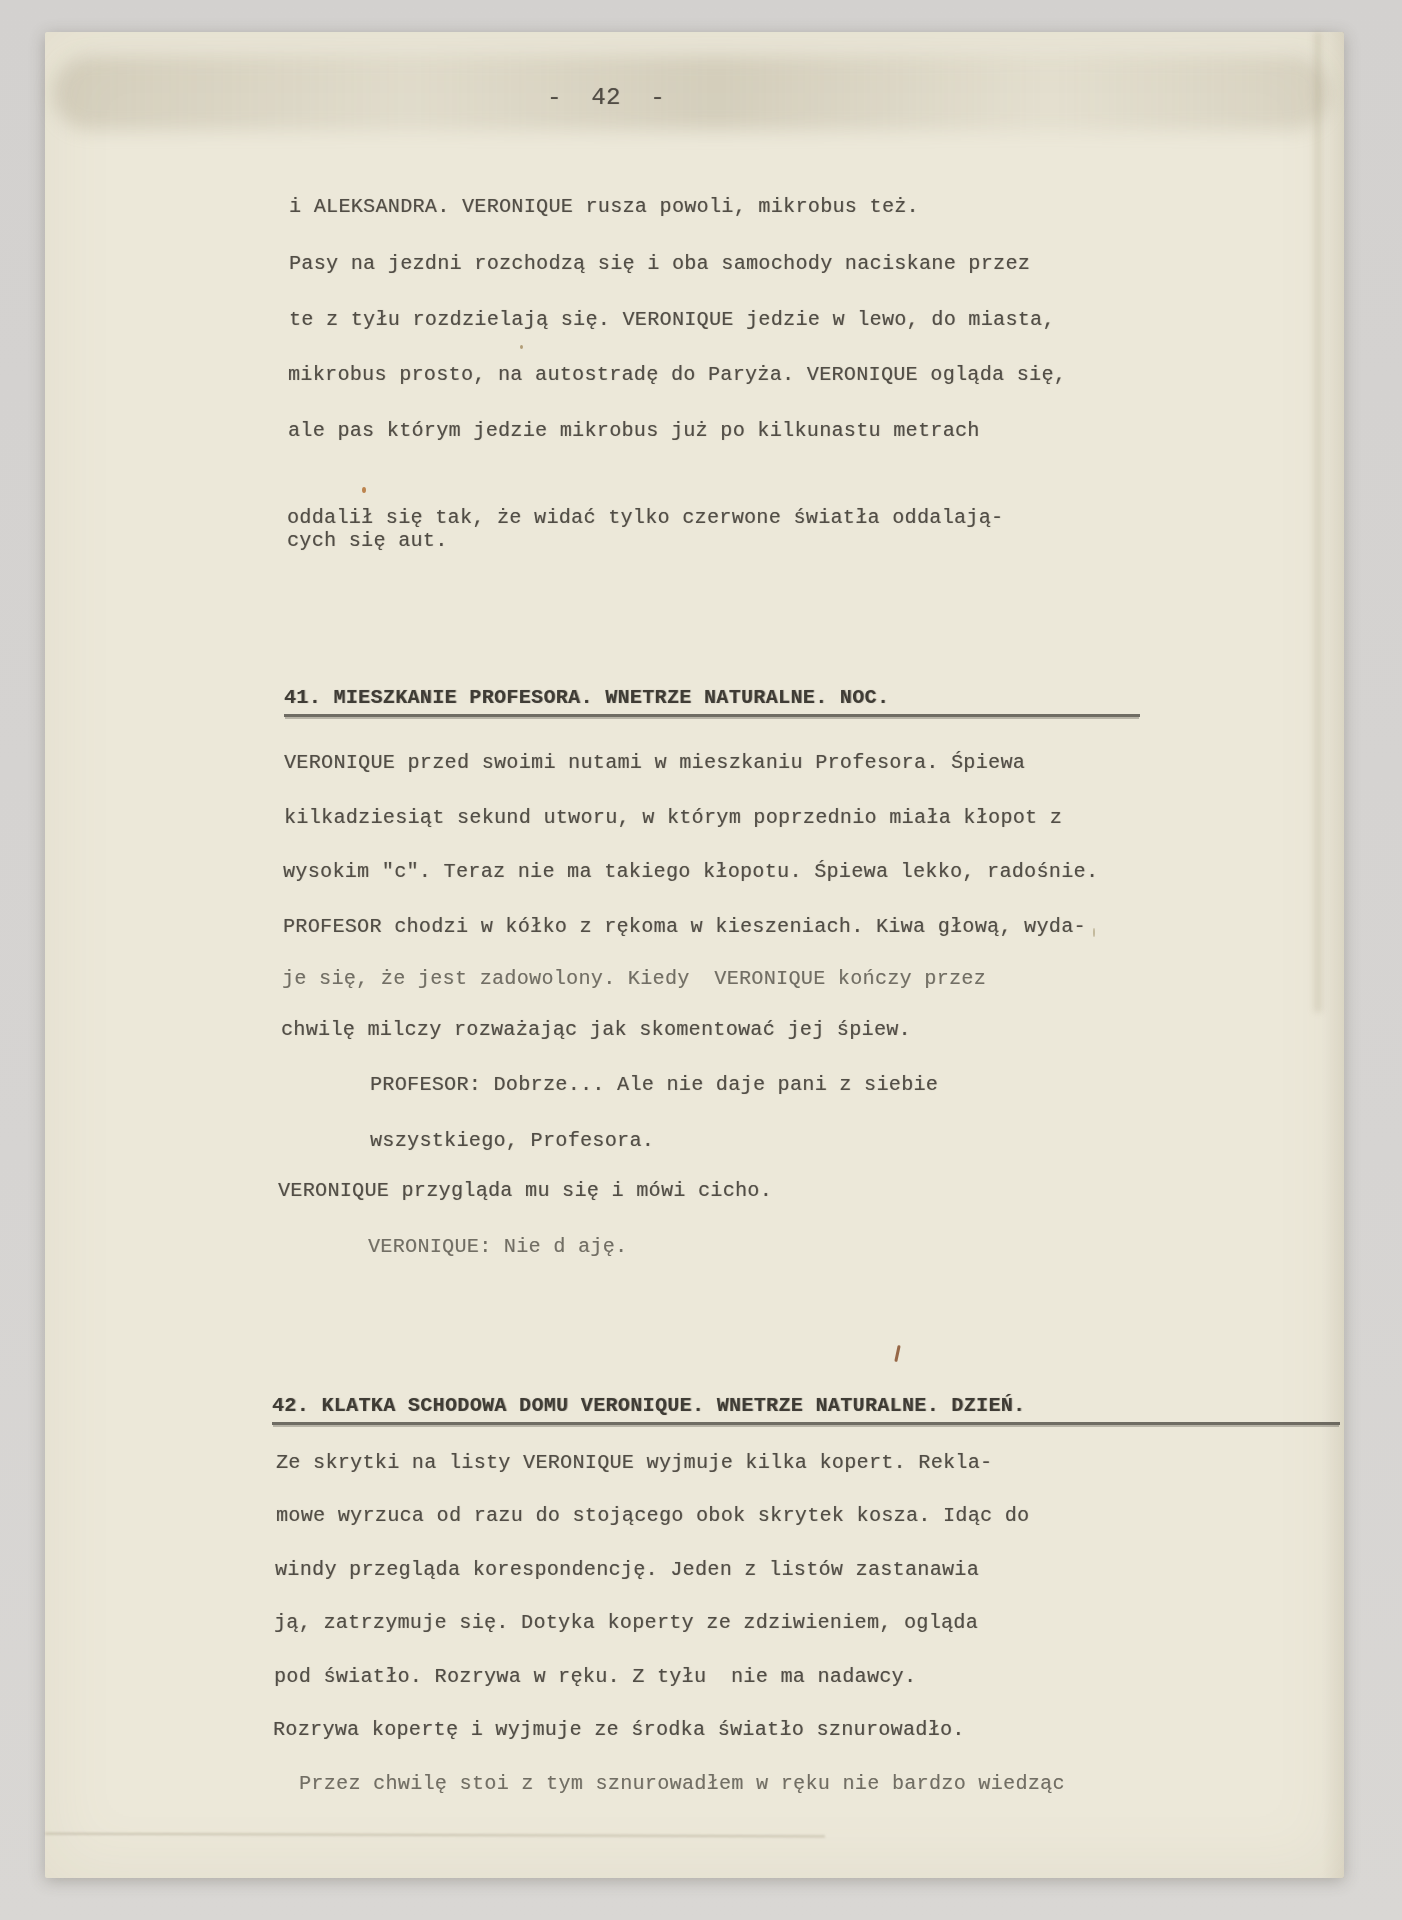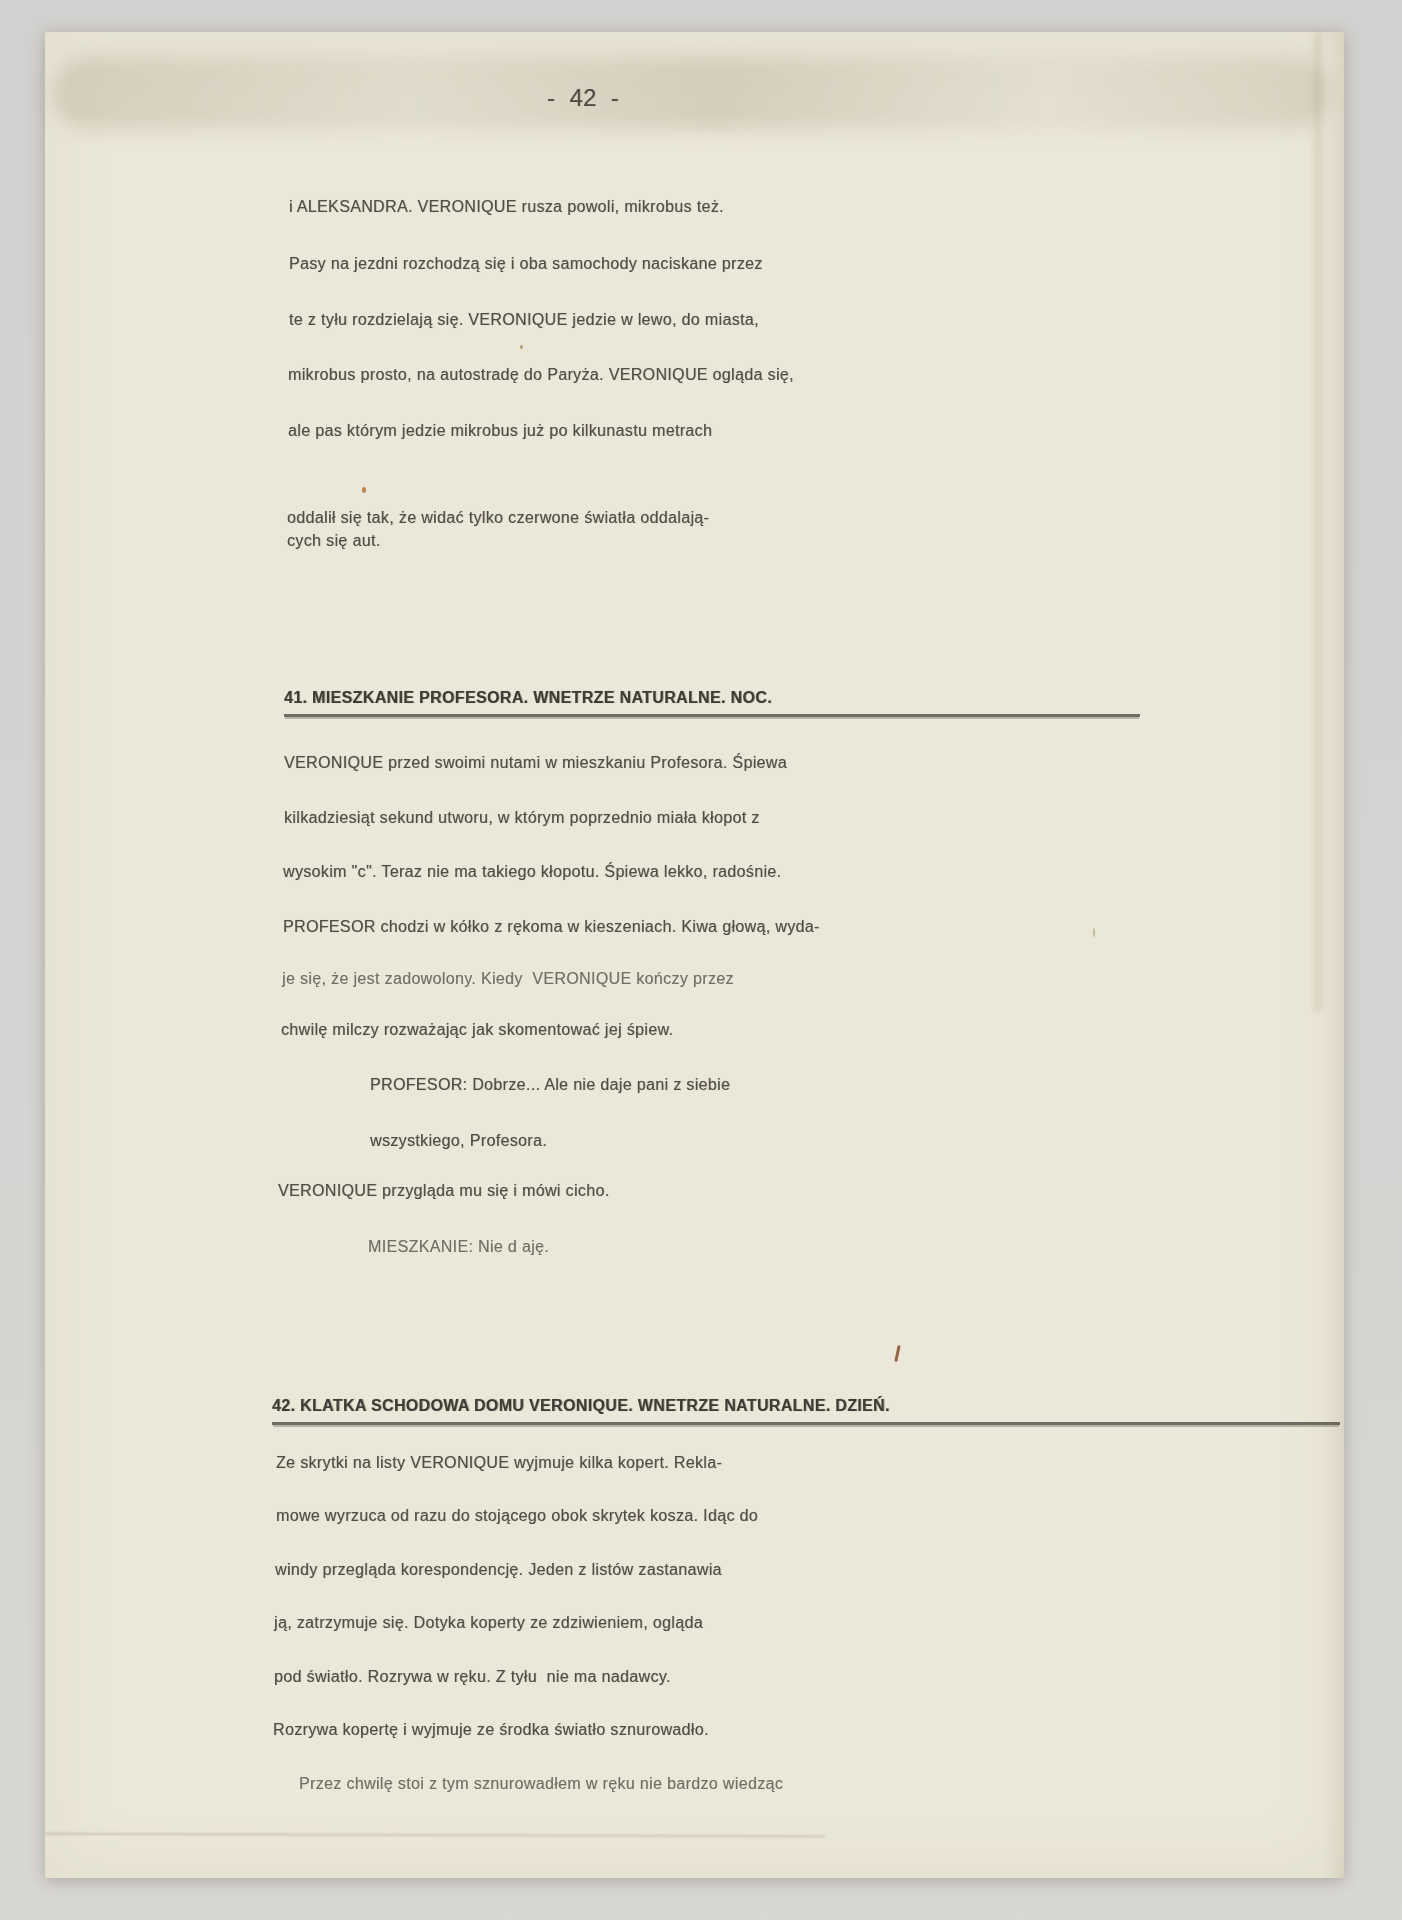--- a/index.html
+++ b/index.html
@@ -2,21 +2,21 @@
 <html><head>
 <meta charset="utf-8">
 <style>
   html,body { margin:0; padding:0; }
   .stage {
     position:relative;
     width:1402px;
     height:1920px;
     overflow:hidden;
     background:linear-gradient(180deg,#d3d1cf 0%, #d6d4d2 60%, #d9d7d4 100%);
-    font-family:Liberation Sans, sans-serif;
+    font-family:Liberation Mono, monospace;
   }
   .paper {
     position:absolute;
     left:45px; top:32px;
     width:1299px; height:1846px;
     background:#ece8d9;
     box-shadow:0 3px 16px rgba(70,65,55,0.30), inset 0 0 70px rgba(135,124,96,0.10);
     border-radius:2px;
   }
   .smudge-top {
@@ -39,21 +39,21 @@
   }
   .crease-bottom {
     position:absolute; left:0; top:1802px; width:780px; height:2px;
     background:rgba(135,123,95,0.32);
     filter:blur(1px);
     transform:rotate(0.2deg);
   }
   .text-layer { position:absolute; left:0; top:0; width:1402px; height:1920px; }
   .line {
     position:absolute;
-    font-size:16px;
+    font-size:20px;
     line-height:30px;
     letter-spacing:0.35px;
     white-space:pre;
     color:rgba(77,73,65,0.95);
     text-shadow:0.5px 0.3px 0.7px rgba(77,73,65,0.50);
   }
   .light {
     color:rgba(101,97,88,0.85);
     text-shadow:0.4px 0.2px 0.6px rgba(101,97,88,0.40);
   }
@@ -99,21 +99,21 @@
     <div class="line" style="left:283px; top:857px;">wysokim "c". Teraz nie ma takiego kłopotu. Śpiewa lekko, radośnie.</div>
     <div class="line" style="left:283px; top:912px;">PROFESOR chodzi w kółko z rękoma w kieszeniach. Kiwa głową, wyda-</div>
     <div class="line light" style="left:282px; top:964px;">je się, że jest zadowolony. Kiedy  VERONIQUE kończy przez</div>
     <div class="line" style="left:281px; top:1015px;">chwilę milczy rozważając jak skomentować jej śpiew.</div>
 
     <div class="line" style="left:370px; top:1070px;">PROFESOR: Dobrze... Ale nie daje pani z siebie</div>
     <div class="line" style="left:370px; top:1126px;">wszystkiego, Profesora.</div>
 
     <div class="line" style="left:278px; top:1176px;">VERONIQUE przygląda mu się i mówi cicho.</div>
 
-    <div class="line light" style="left:368px; top:1232px;">MIESZKANIE: Nie d aję.</div>
+    <div class="line light" style="left:368px; top:1232px;">VERONIQUE: Nie d aję.</div>
 
     <div class="line heading" style="left:272px; top:1391px; width:1068px;">42. KLATKA SCHODOWA DOMU VERONIQUE. WNETRZE NATURALNE. DZIEŃ.</div>
 
     <div class="line" style="left:276px; top:1448px;">Ze skrytki na listy VERONIQUE wyjmuje kilka kopert. Rekla-</div>
     <div class="line" style="left:276px; top:1501px;">mowe wyrzuca od razu do stojącego obok skrytek kosza. Idąc do</div>
     <div class="line" style="left:275px; top:1555px;">windy przegląda korespondencję. Jeden z listów zastanawia</div>
     <div class="line" style="left:274px; top:1608px;">ją, zatrzymuje się. Dotyka koperty ze zdziwieniem, ogląda</div>
     <div class="line" style="left:274px; top:1662px;">pod światło. Rozrywa w ręku. Z tyłu  nie ma nadawcy.</div>
     <div class="line" style="left:273px; top:1715px;">Rozrywa kopertę i wyjmuje ze środka światło sznurowadło.</div>
     <div class="line light" style="left:272px; top:1769px;margin-left:27px;">Przez chwilę stoi z tym sznurowadłem w ręku nie bardzo wiedząc</div>

